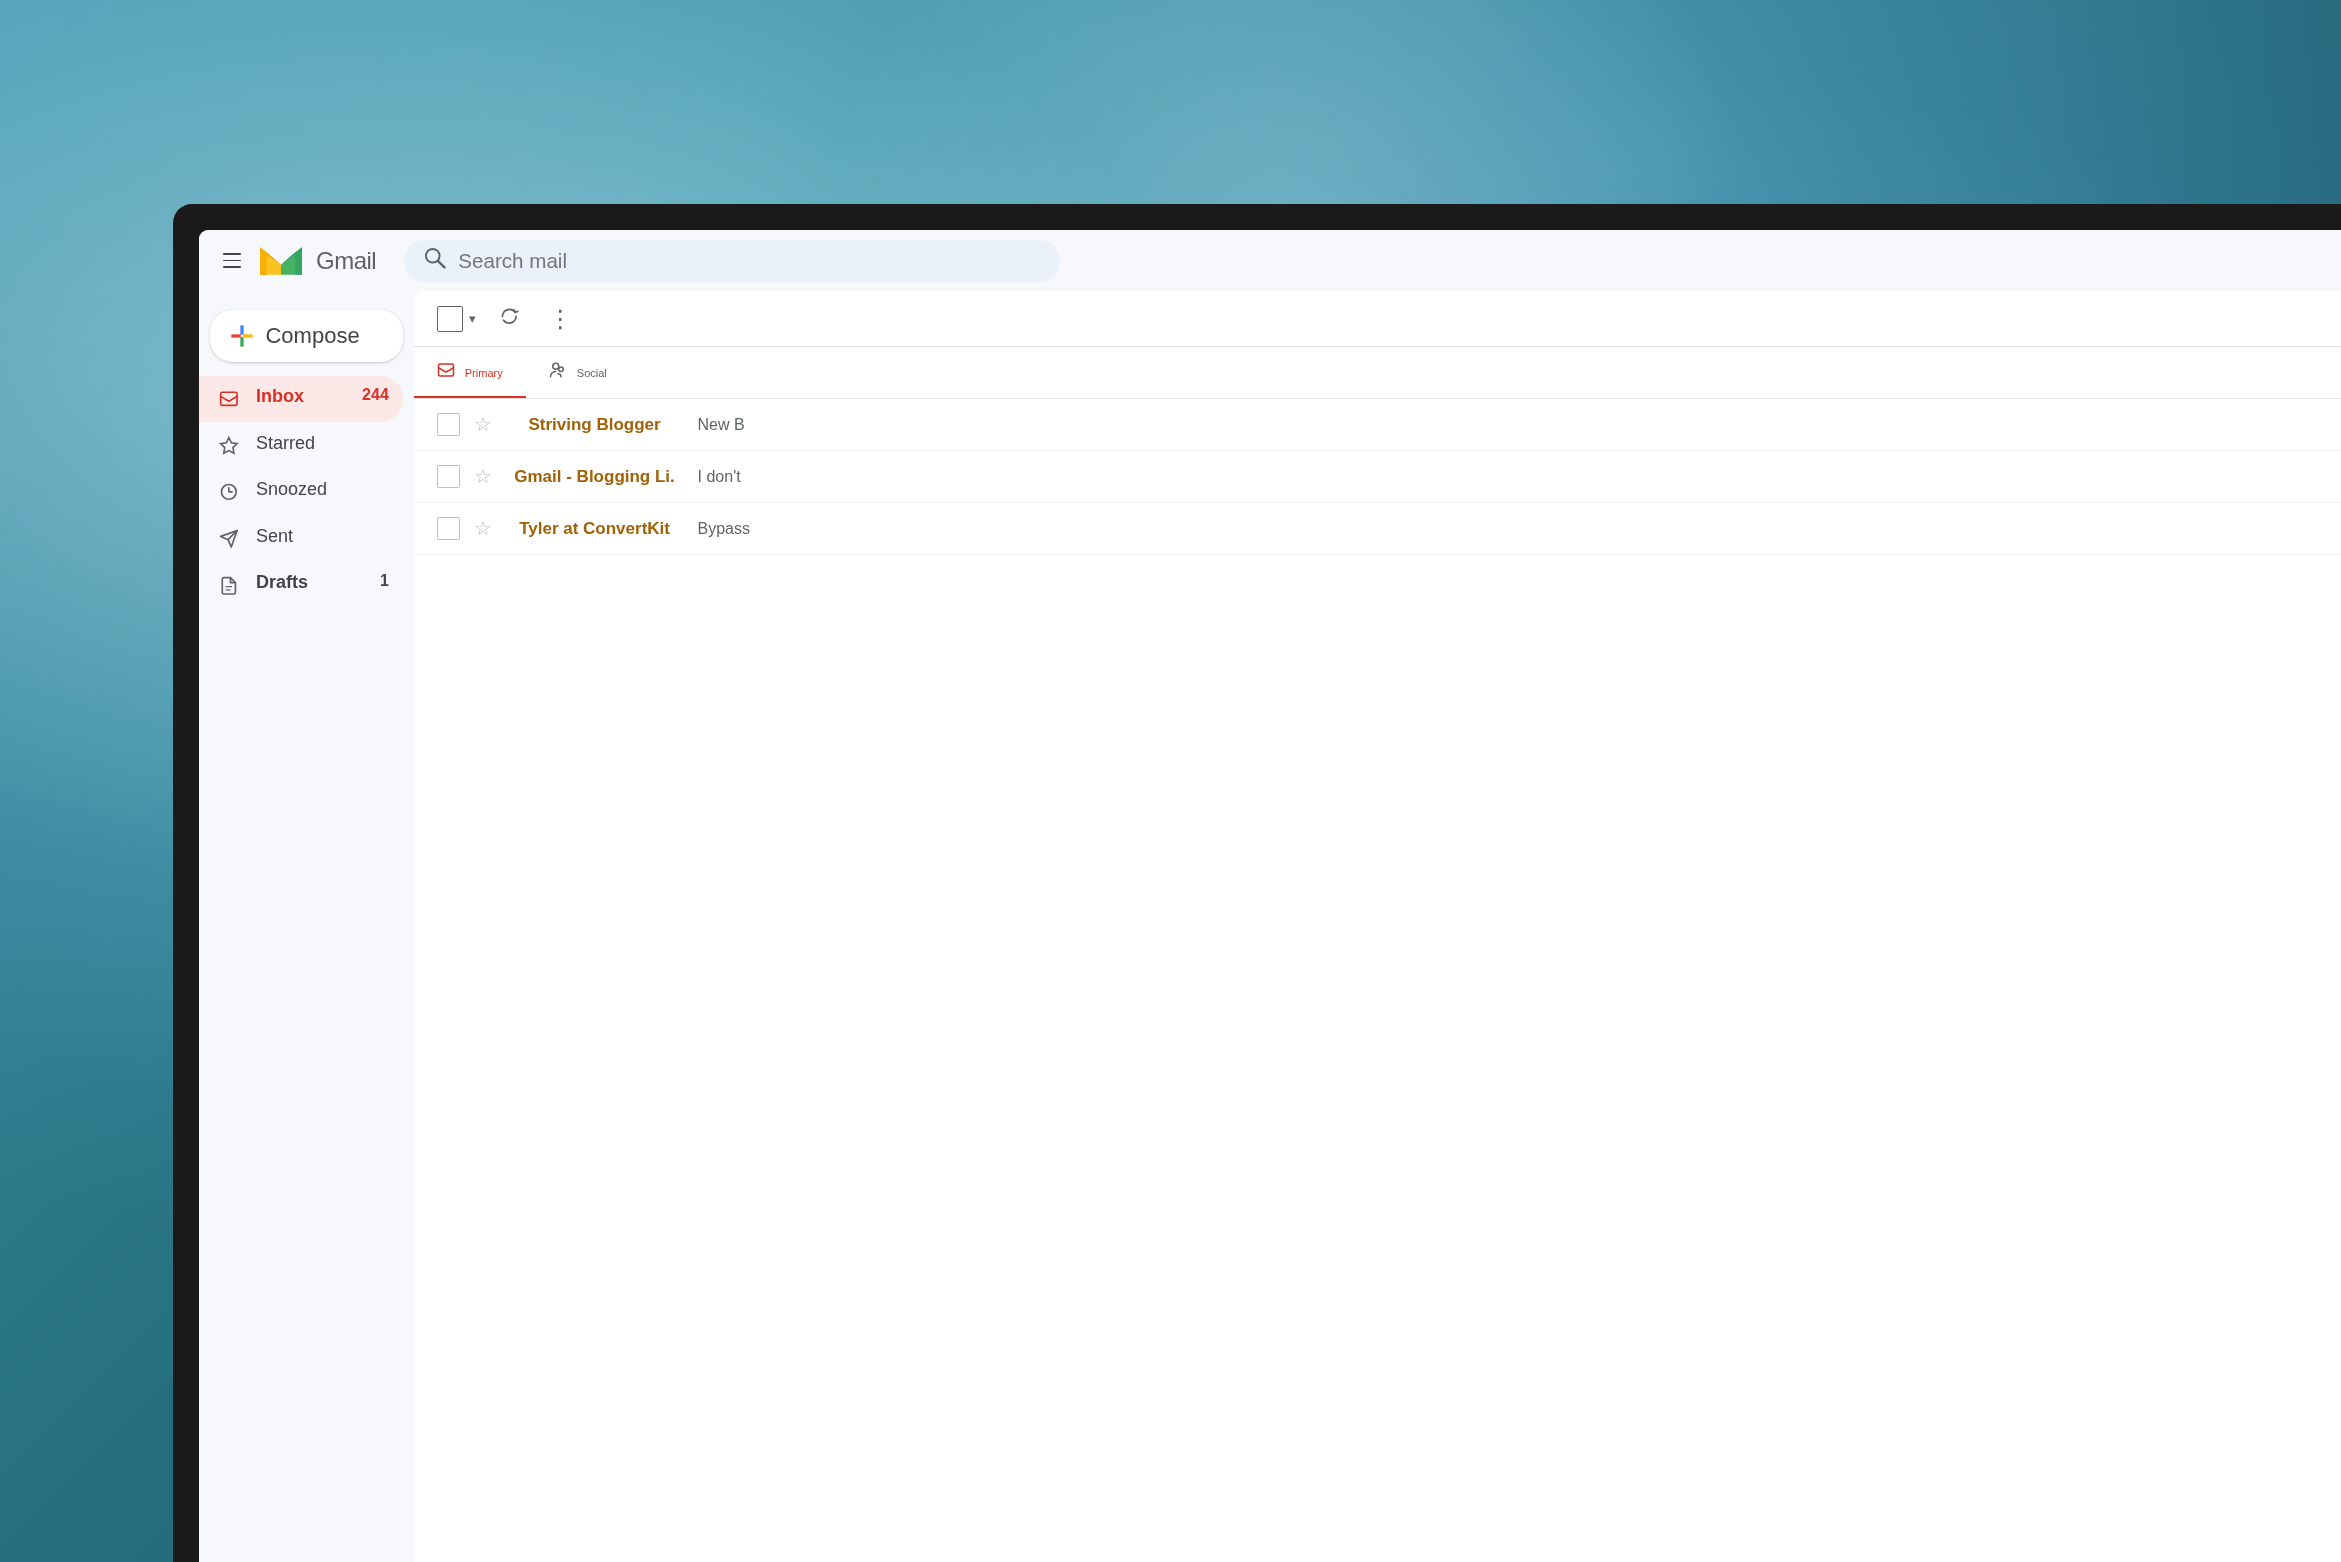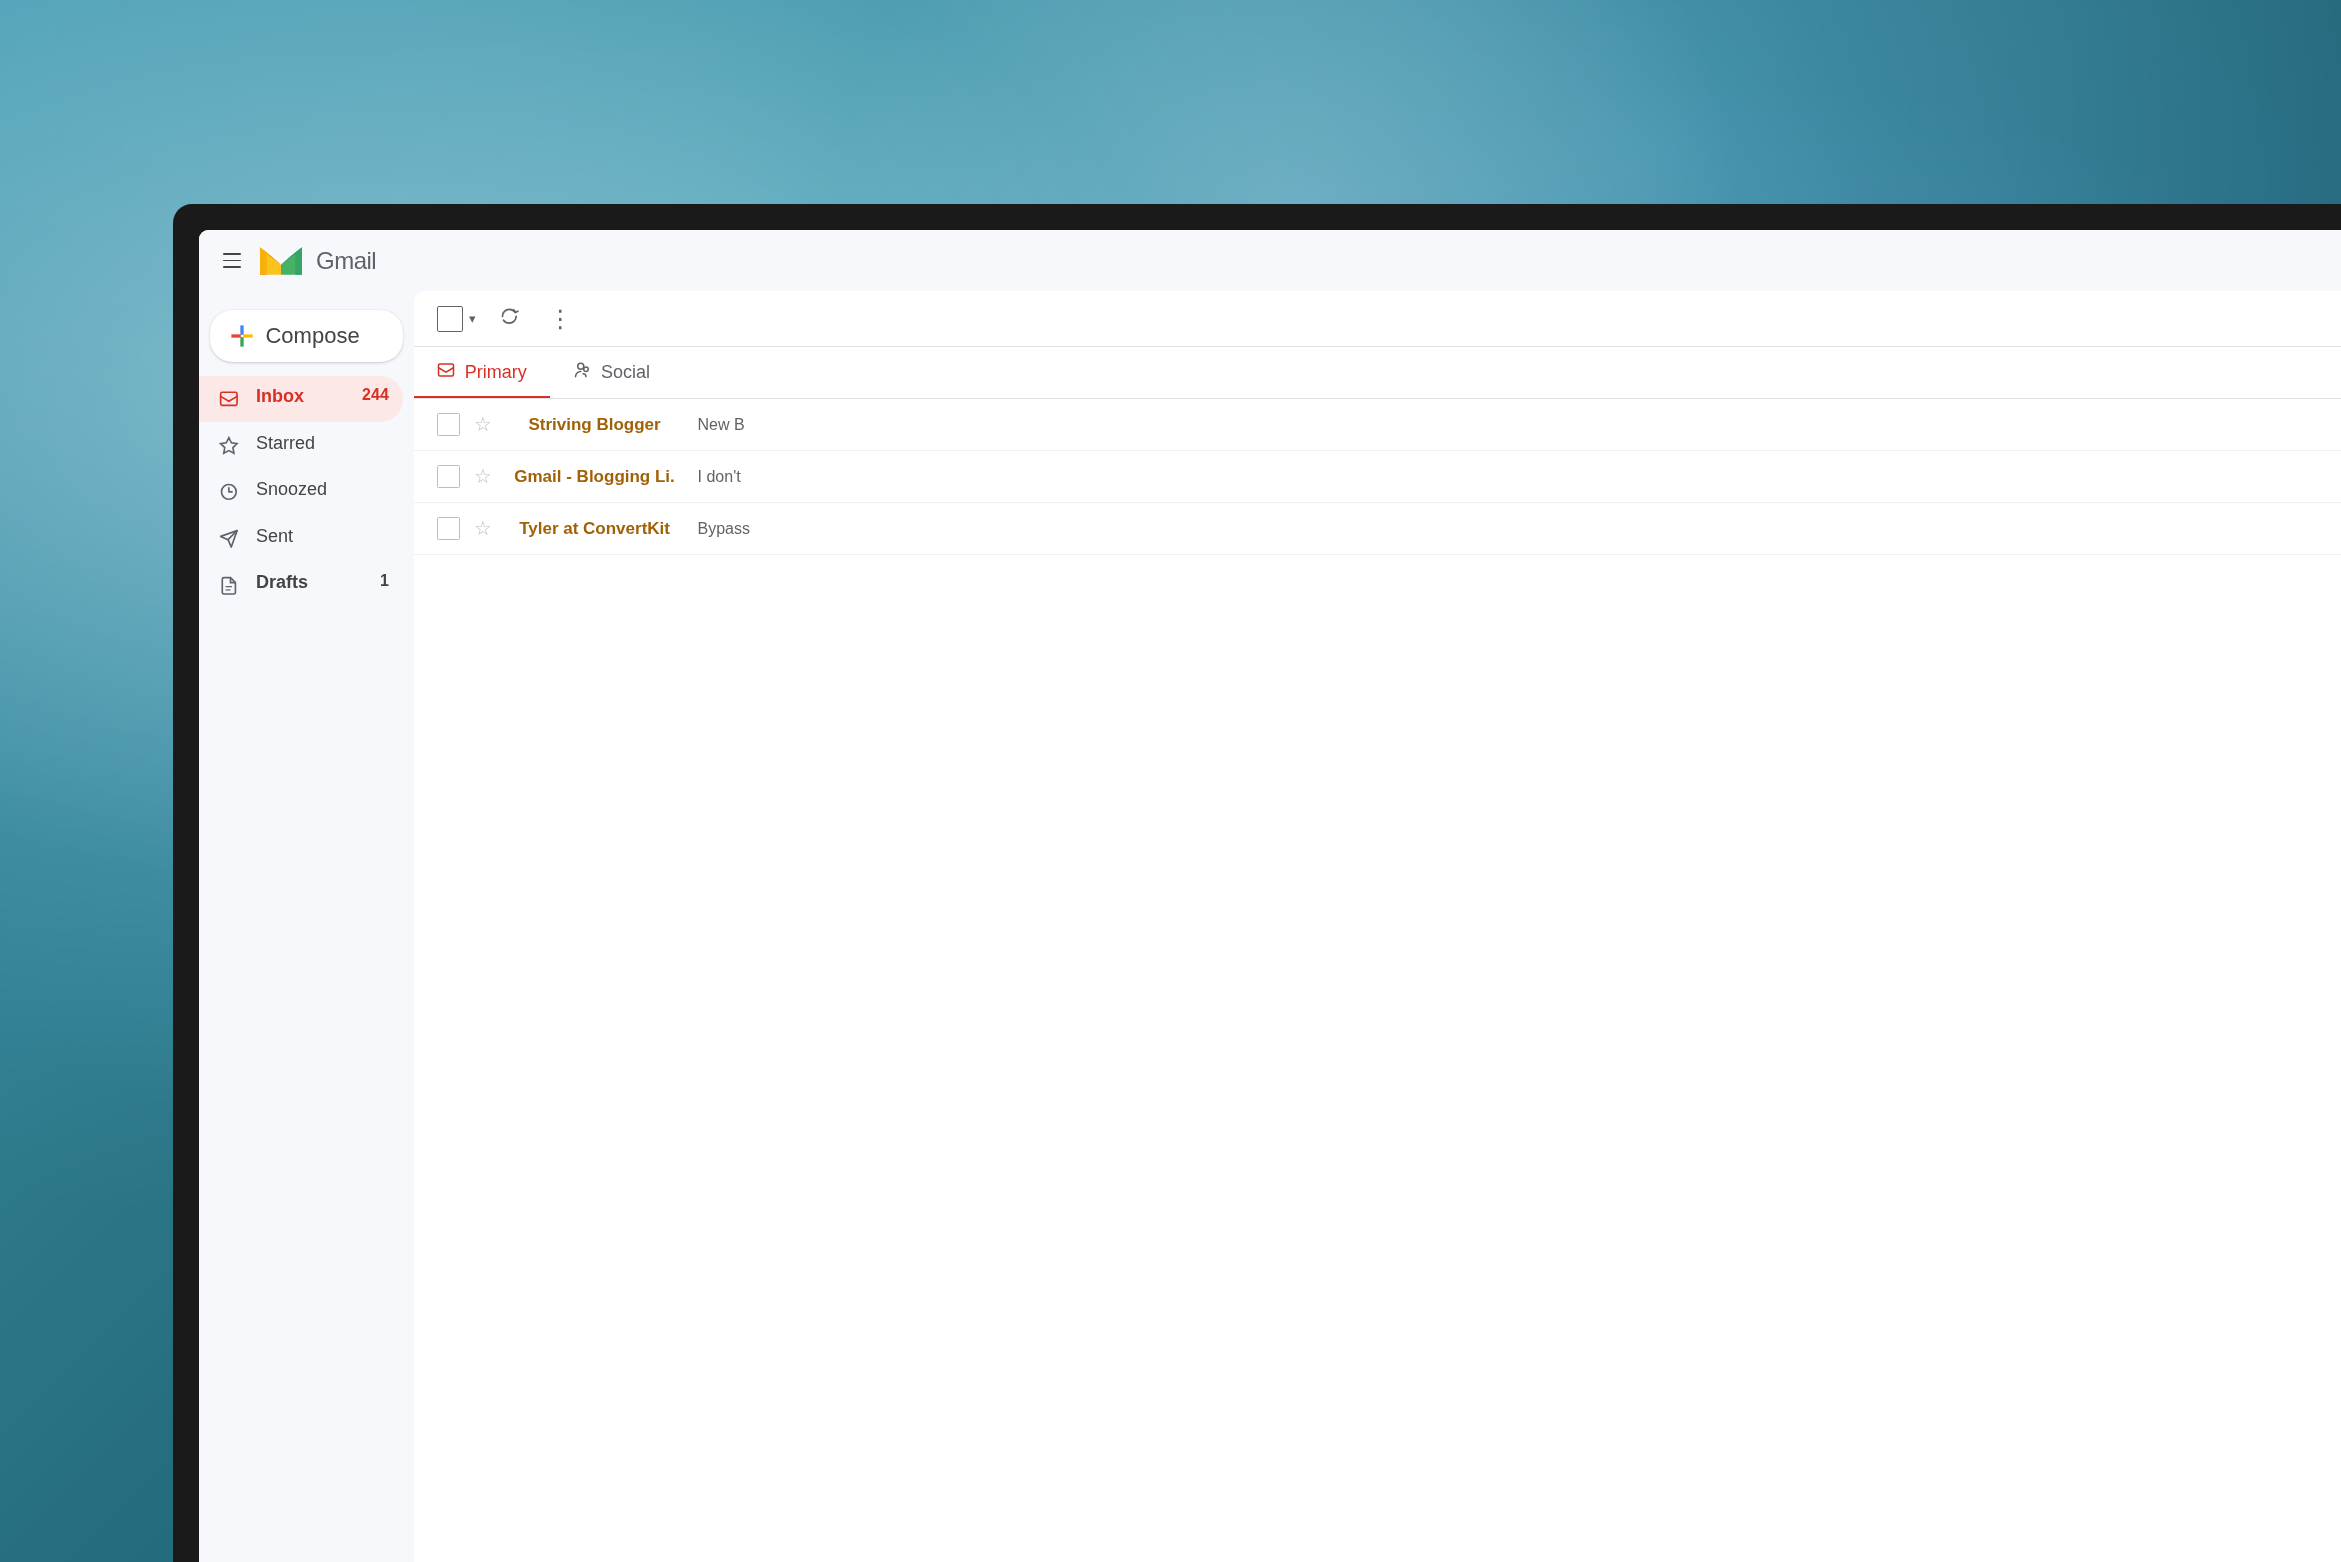--- a/index.html
+++ b/index.html
@@ -272,21 +272,21 @@
       display: flex;
       border-bottom: 0.5px solid #e0e0e0;
       height: 52px;
     }
 
     .tab {
       display: flex;
       align-items: center;
       gap: 9.4px;
       padding: 0 23.4px;
-      font-size: 18px;
+      font-size: 11px;
       color: #5f6368;
       cursor: pointer;
       position: relative;
       font-weight: 500;
     }
 
     .tab.active {
       color: #d93025;
     }
 
@@ -398,20 +398,29 @@
             <path d="M0 74 L50 74 L50 50 L0 6" fill="#FBBC04" opacity="0.9"></path>
 
             <path d="M100 74 L50 74 L50 50 L100 6" fill="#34A853" opacity="0.9"></path>
 
             <path d="M0 6 L50 44 L100 6" fill="none" stroke="white" stroke-width="3"></path>
           </svg>
 
           <span class="gmail-wordmark">Gmail</span>
         </div>
 
+        <div class="search-bar">
+          <span class="search-icon-svg">
+            <svg width="23.4" height="23.4" viewBox="0 0 24 24" fill="none" xmlns="http://www.w3.org/2000/svg">
+              <circle cx="10" cy="10" r="7" stroke="#5f6368" stroke-width="2"></circle>
+              <line x1="15.5" y1="15.5" x2="22" y2="22" stroke="#5f6368" stroke-width="2.5" stroke-linecap="round"></line>
+            </svg>
+          </span>
+          <input class="search-input-text" type="text" placeholder="Search mail" style="">
+        </div>
 
       </div>
 
       <div class="gmail-main">
 
         <div class="sidebar">
 
           <button class="compose-btn">
             <span style="position:relative; width:26px; height:26px; display:inline-block;">
               <svg width="26" height="26" viewBox="0 0 55 55">

